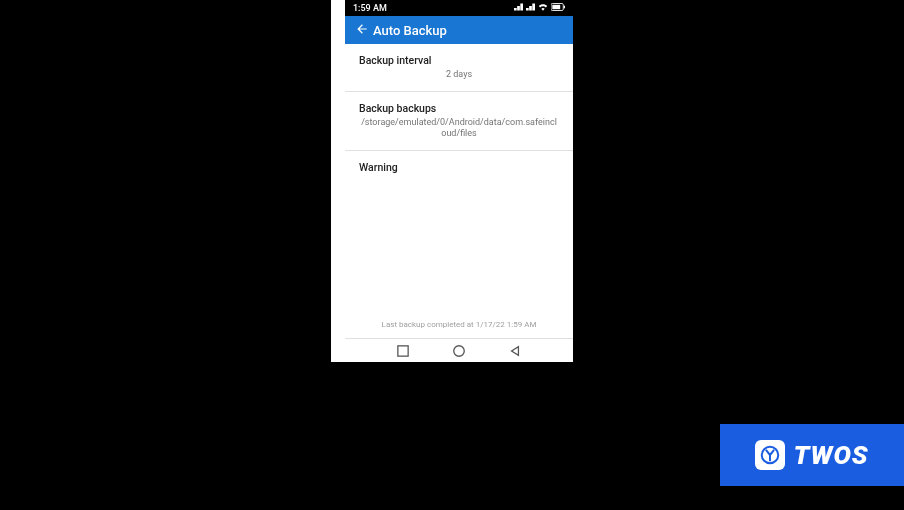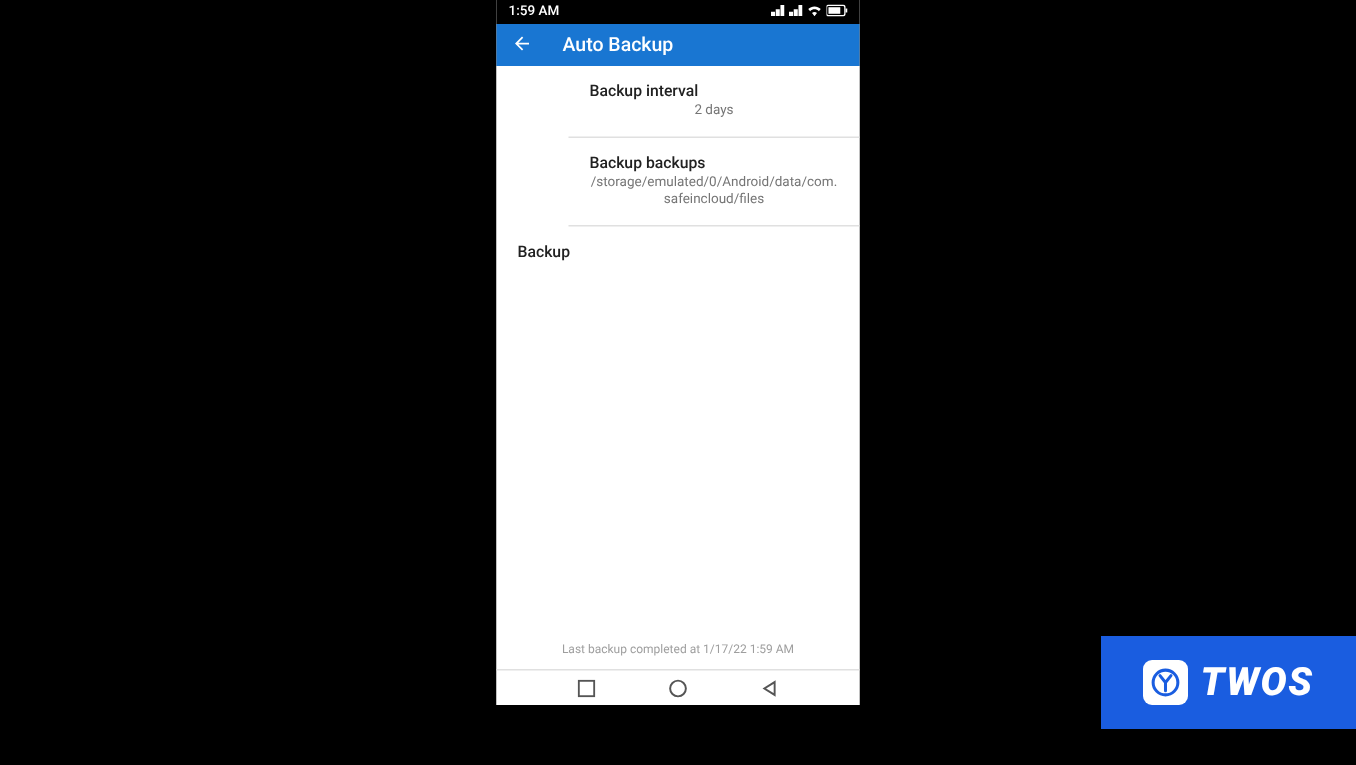--- a/index.html
+++ b/index.html
@@ -13,24 +13,25 @@
       background: #000;
       font-family: Roboto, Arial, sans-serif;
       position: relative;
       overflow: hidden;
     }
     .phone {
       position: absolute;
       left: 331px;
       top: 0;
       width: 242px;
-      height: 470px;
+      height: 362px;
       background: #fff;
       display: flex;
       flex-direction: column;
+      padding-left: 14px;
     }
     .status-bar {
       height: 16px;
       background: #000;
       color: #fff;
       display: flex;
       align-items: center;
       padding: 0 8px;
       font-size: 9px;
       font-weight: 500;
@@ -46,40 +47,39 @@
     .status-icons svg {
       fill: #fff;
     }
     .app-bar {
       height: 28px;
       background: #1976d2;
       color: #fff;
       display: flex;
       align-items: center;
       padding: 0 10px;
-      gap: 20px;
+      gap: 4px;
     }
     .back-arrow {
       cursor: pointer;
     }
     .app-title {
       font-size: 13px;
       font-weight: 500;
     }
     .content {
       flex: 1;
       background: #fff;
       display: flex;
       flex-direction: column;
     }
     .setting-block {
       padding: 10px 14px;
       border-bottom: 1px solid #e0e0e0;
       cursor: pointer;
-      margin-left: 48px;
     }
     .setting-block.no-border {
       border-bottom: none;
     }
     .setting-title {
       font-size: 10.5px;
       color: #212121;
       font-weight: 500;
       margin-bottom: 2px;
     }
@@ -126,21 +126,21 @@
     .nav-btn {
       cursor: pointer;
       display: flex;
       align-items: center;
       justify-content: center;
     }
     .twos-badge {
       position: absolute;
       right: 0;
       bottom: 24px;
-      width: 170px;
+      width: 184px;
       height: 62px;
       background: #1a5de0;
       display: flex;
       align-items: center;
       justify-content: center;
       gap: 8px;
     }
     .twos-icon {
       width: 30px;
       height: 30px;
@@ -208,21 +208,21 @@
       <div class="setting-sub">2 days</div>
     </div>
 
     <div class="setting-block">
       <div class="setting-title">Backup backups</div>
       <div class="setting-sub">/storage/emulated/0/Android/data/com.safeincloud/files</div>
     </div>
 
 
     <div class="warning-block">
-      <div class="warning-title">Backup</div>
+      <div class="warning-title">Warning</div>
     </div>
 
     <div class="spacer"></div>
 
     <div class="footer-info">
       <div>Last backup completed at 1/17/22 1:59 AM</div>
     </div>
 
   </div>
 

